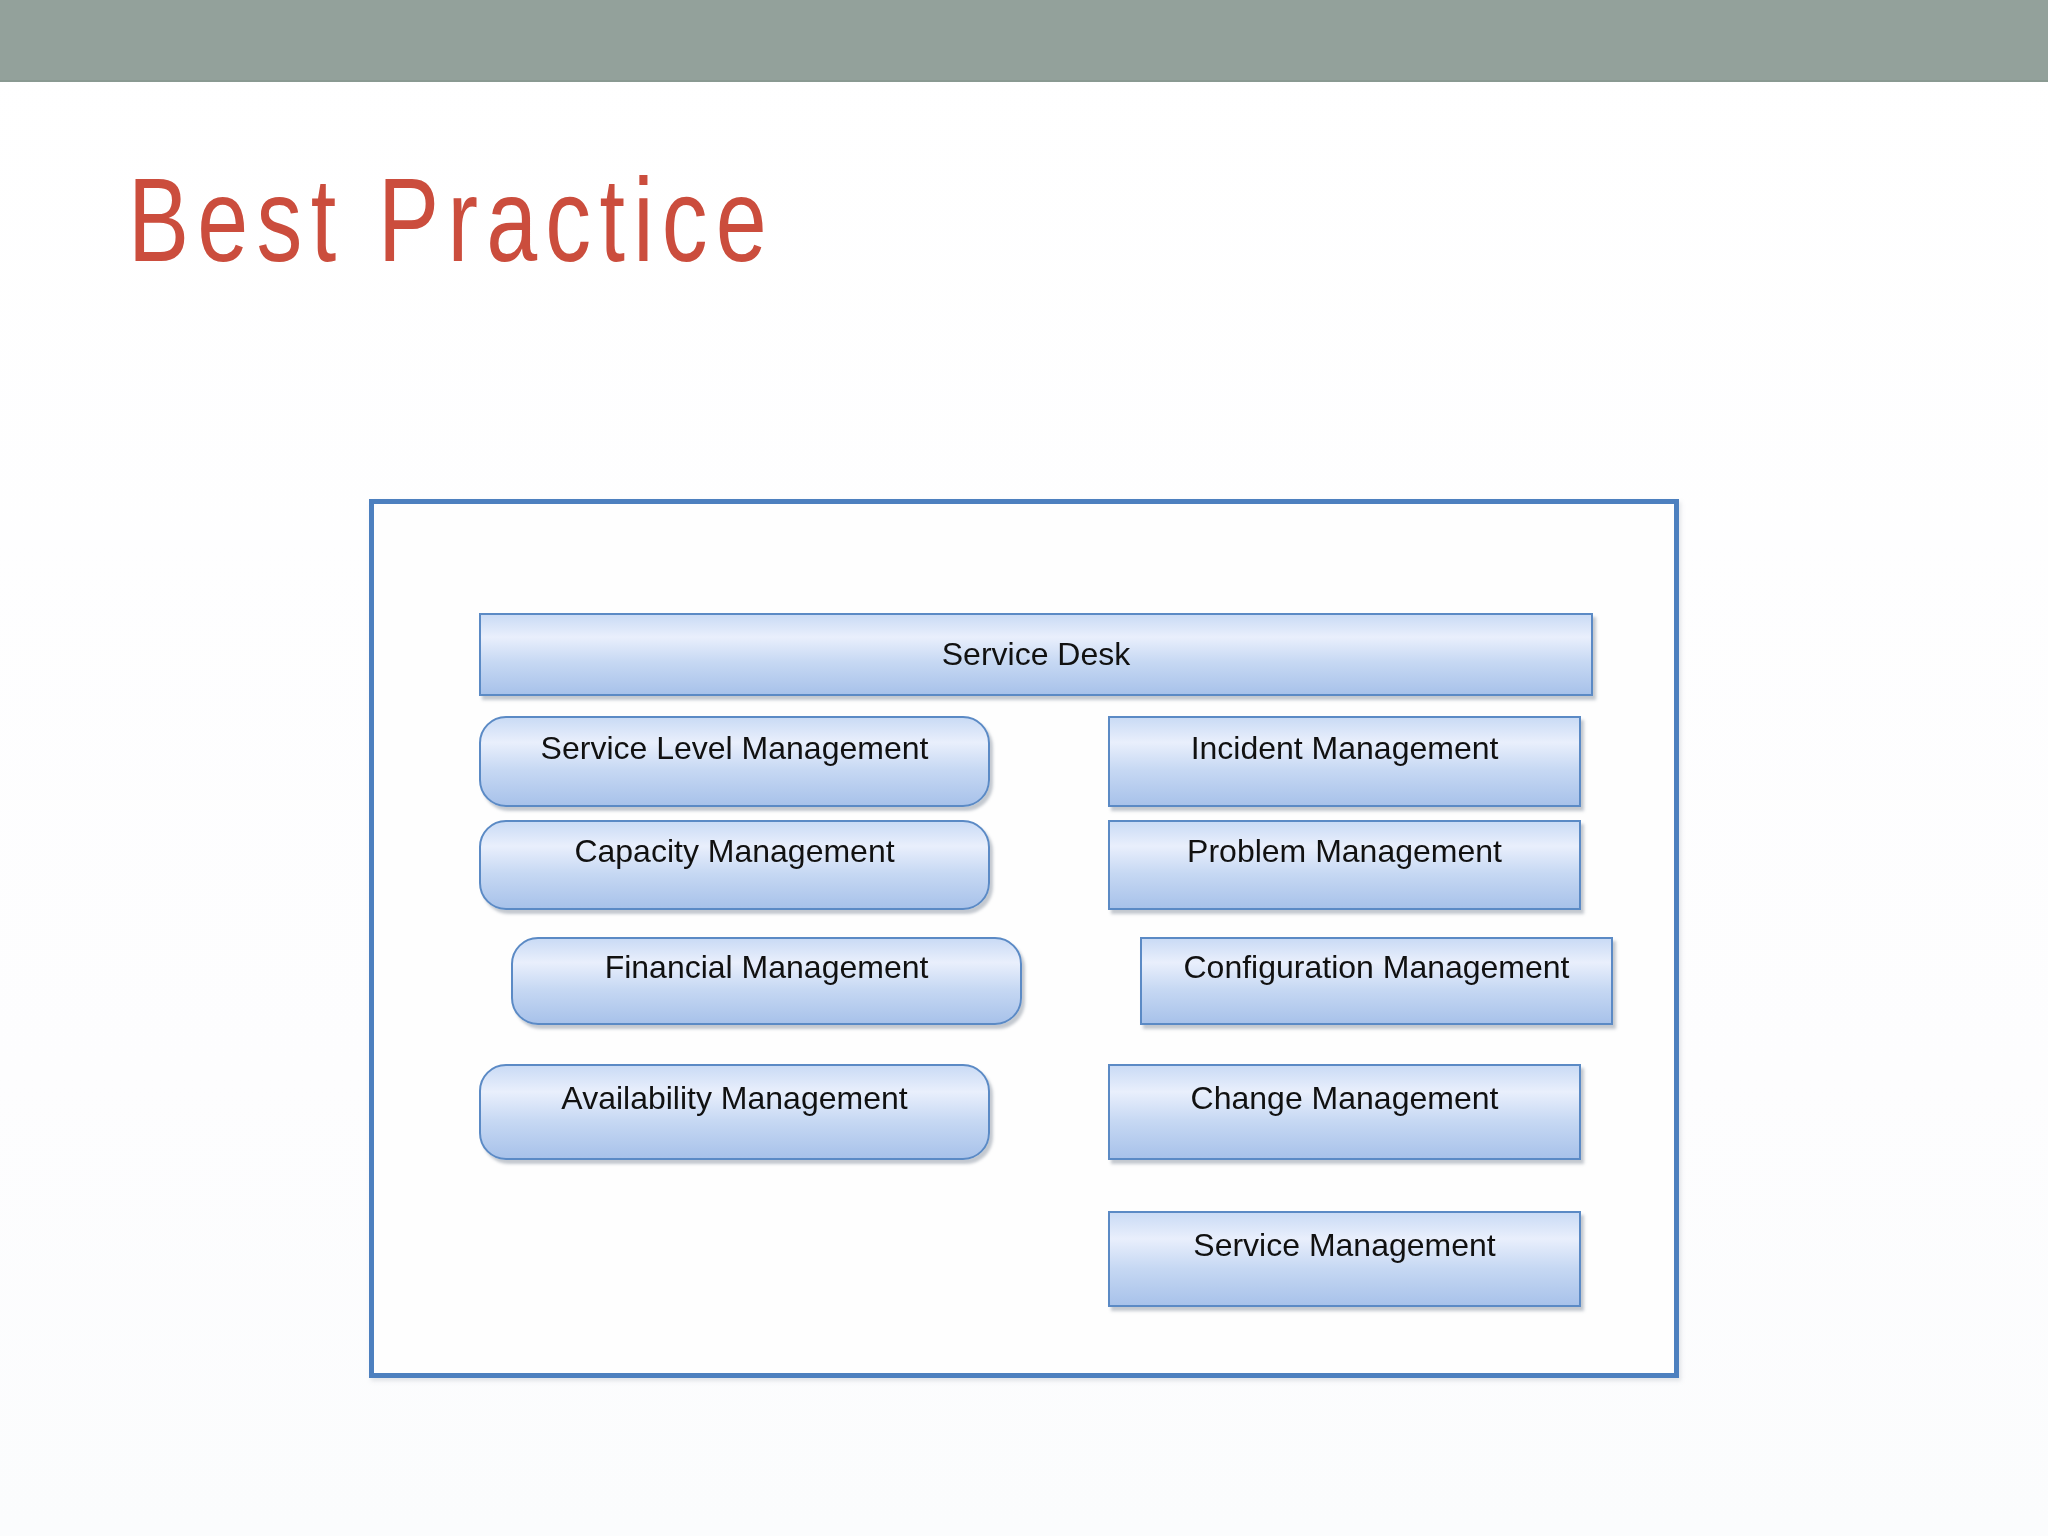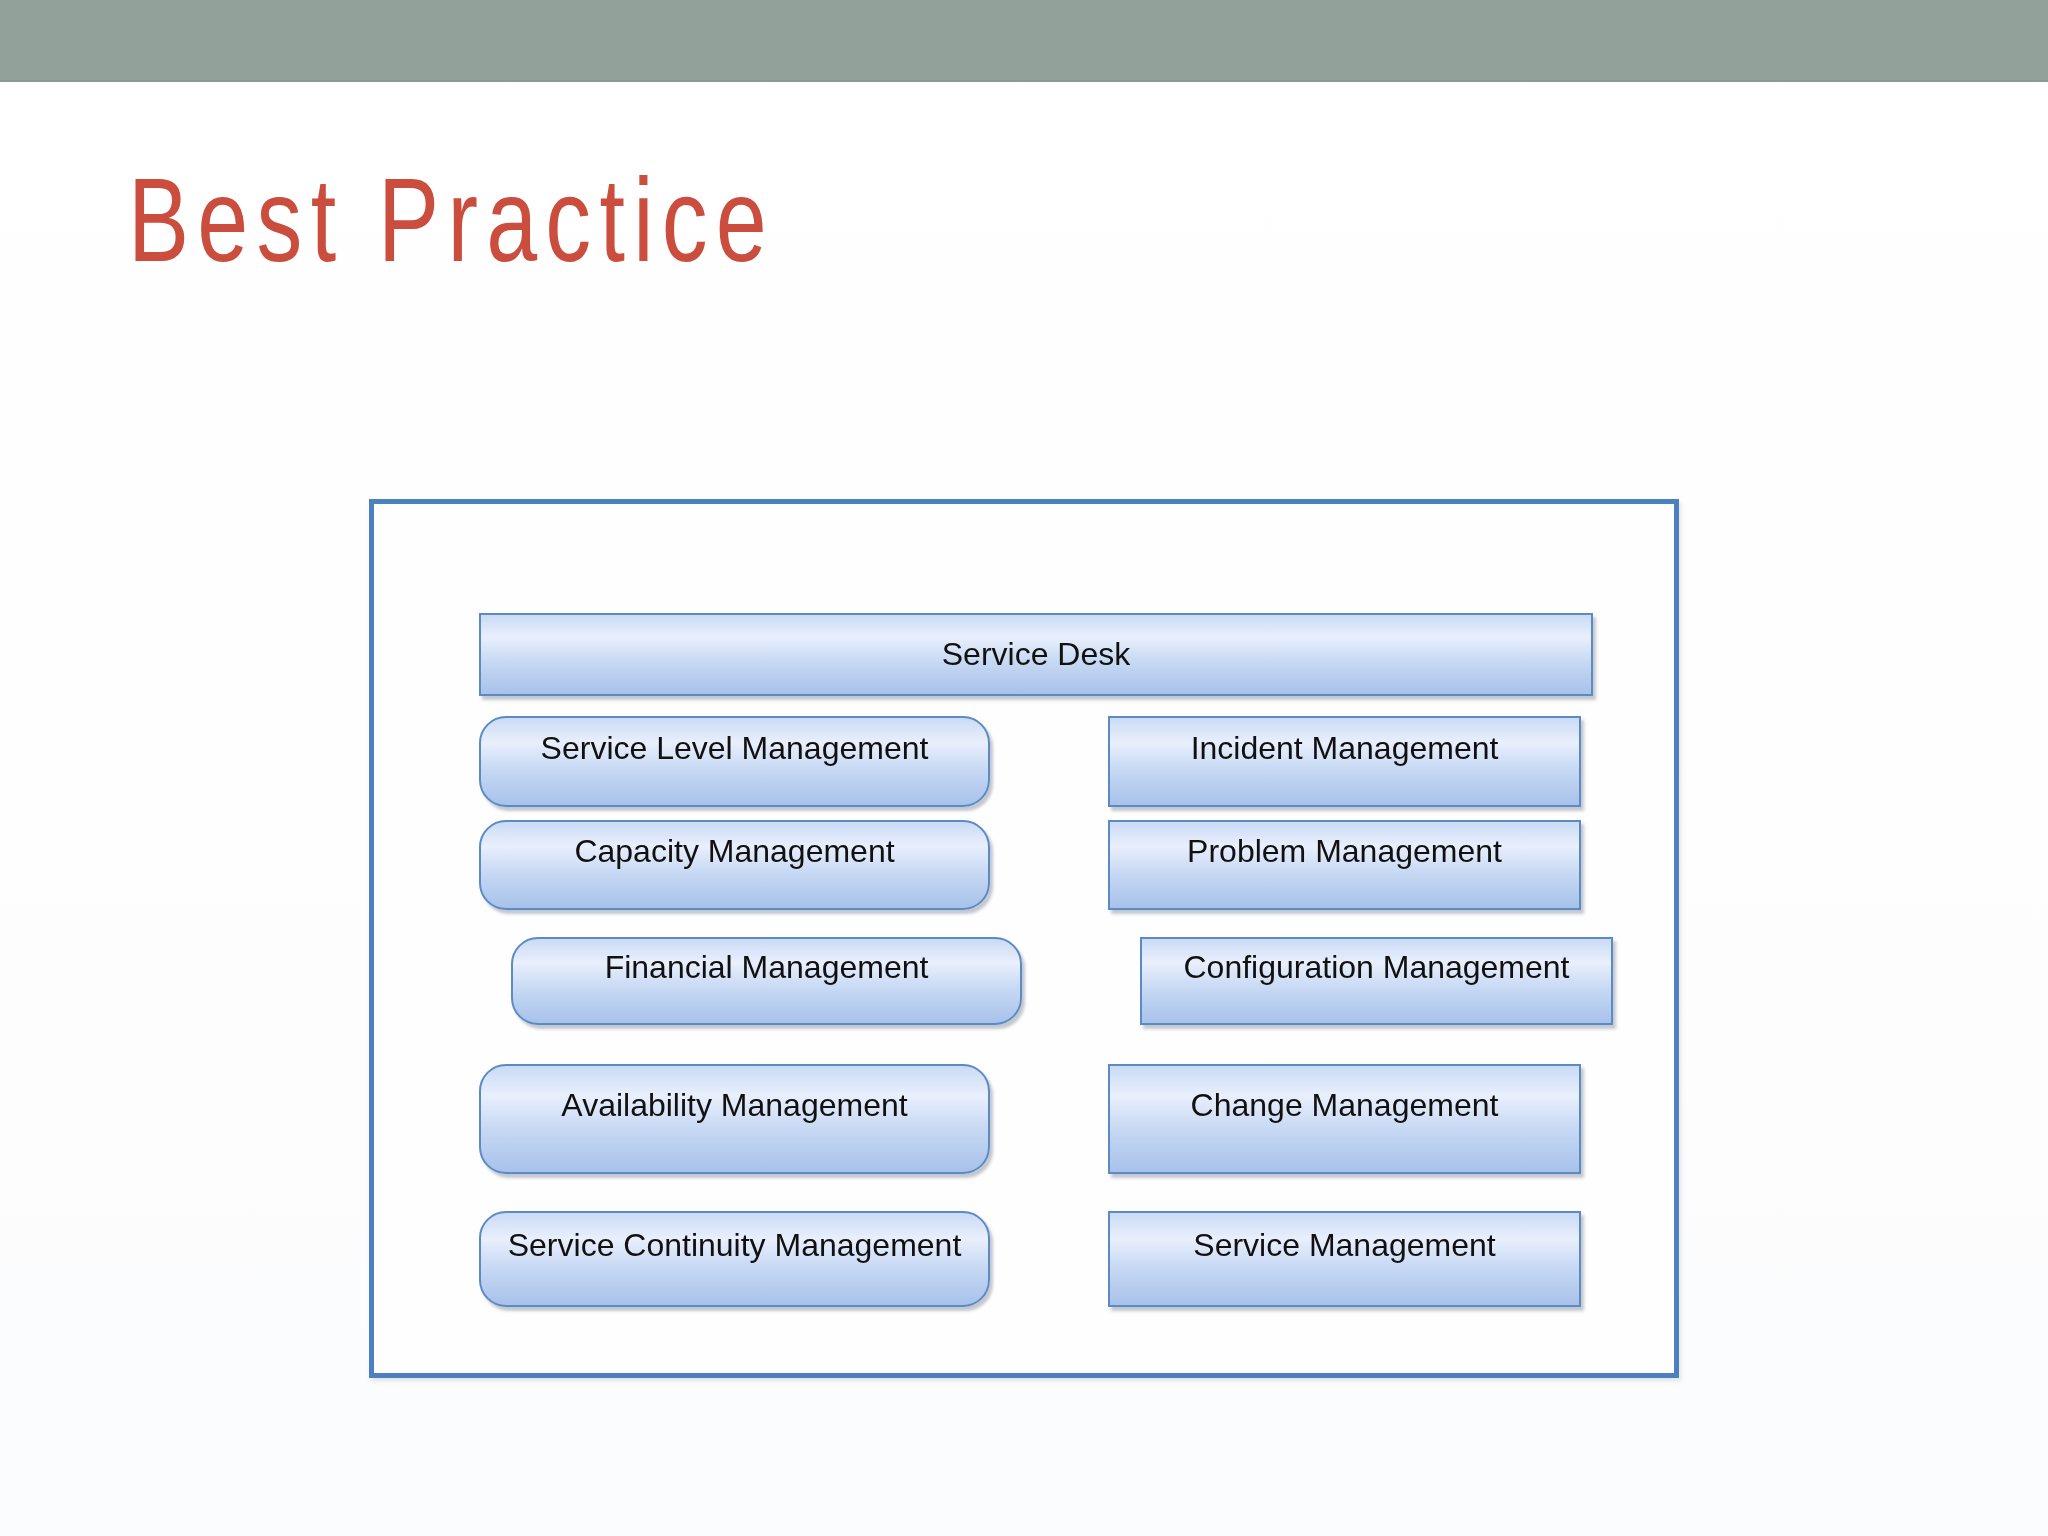--- a/index.html
+++ b/index.html
@@ -84,21 +84,21 @@
     width: 1114px;
     height: 83px;
   }
   
   .box.small { padding-bottom: 26px; }
   .col-left  { left: 105px; width: 511px; border-radius: 27px; }
   .col-right { left: 734px; width: 473px; }
   .row-1 { top: 212px; height: 91px; }
   .row-2 { top: 316px; height: 90px; }
   .row-3 { top: 433px; height: 88px; margin-left: 32px; }
-  .row-4 { top: 560px; height: 110px; }
+  .row-4 { top: 560px; height: 96px; }
   .row-5 { top: 707px; height: 96px; }
 </style>
 </head>
 <body>
 
 <div class="slide">
 
   <div class="header-bar"></div>
 
   <h1 class="slide-title">Best Practice</h1>
@@ -113,18 +113,17 @@
 
     <div class="box small col-left row-2">Capacity Management</div>
     <div class="box small col-right row-2">Problem Management</div>
 
     <div class="box small col-left row-3">Financial Management</div>
     <div class="box small col-right row-3">Configuration Management</div>
 
     <div class="box small col-left row-4">Availability Management</div>
     <div class="box small col-right row-4">Change Management</div>
 
-    <div class="box small col-left row-5">Service Continuity Management</div>
     <div class="box small col-right row-5">Service Management</div>
 
   </div>
 
 </div>
 
 </body></html>

